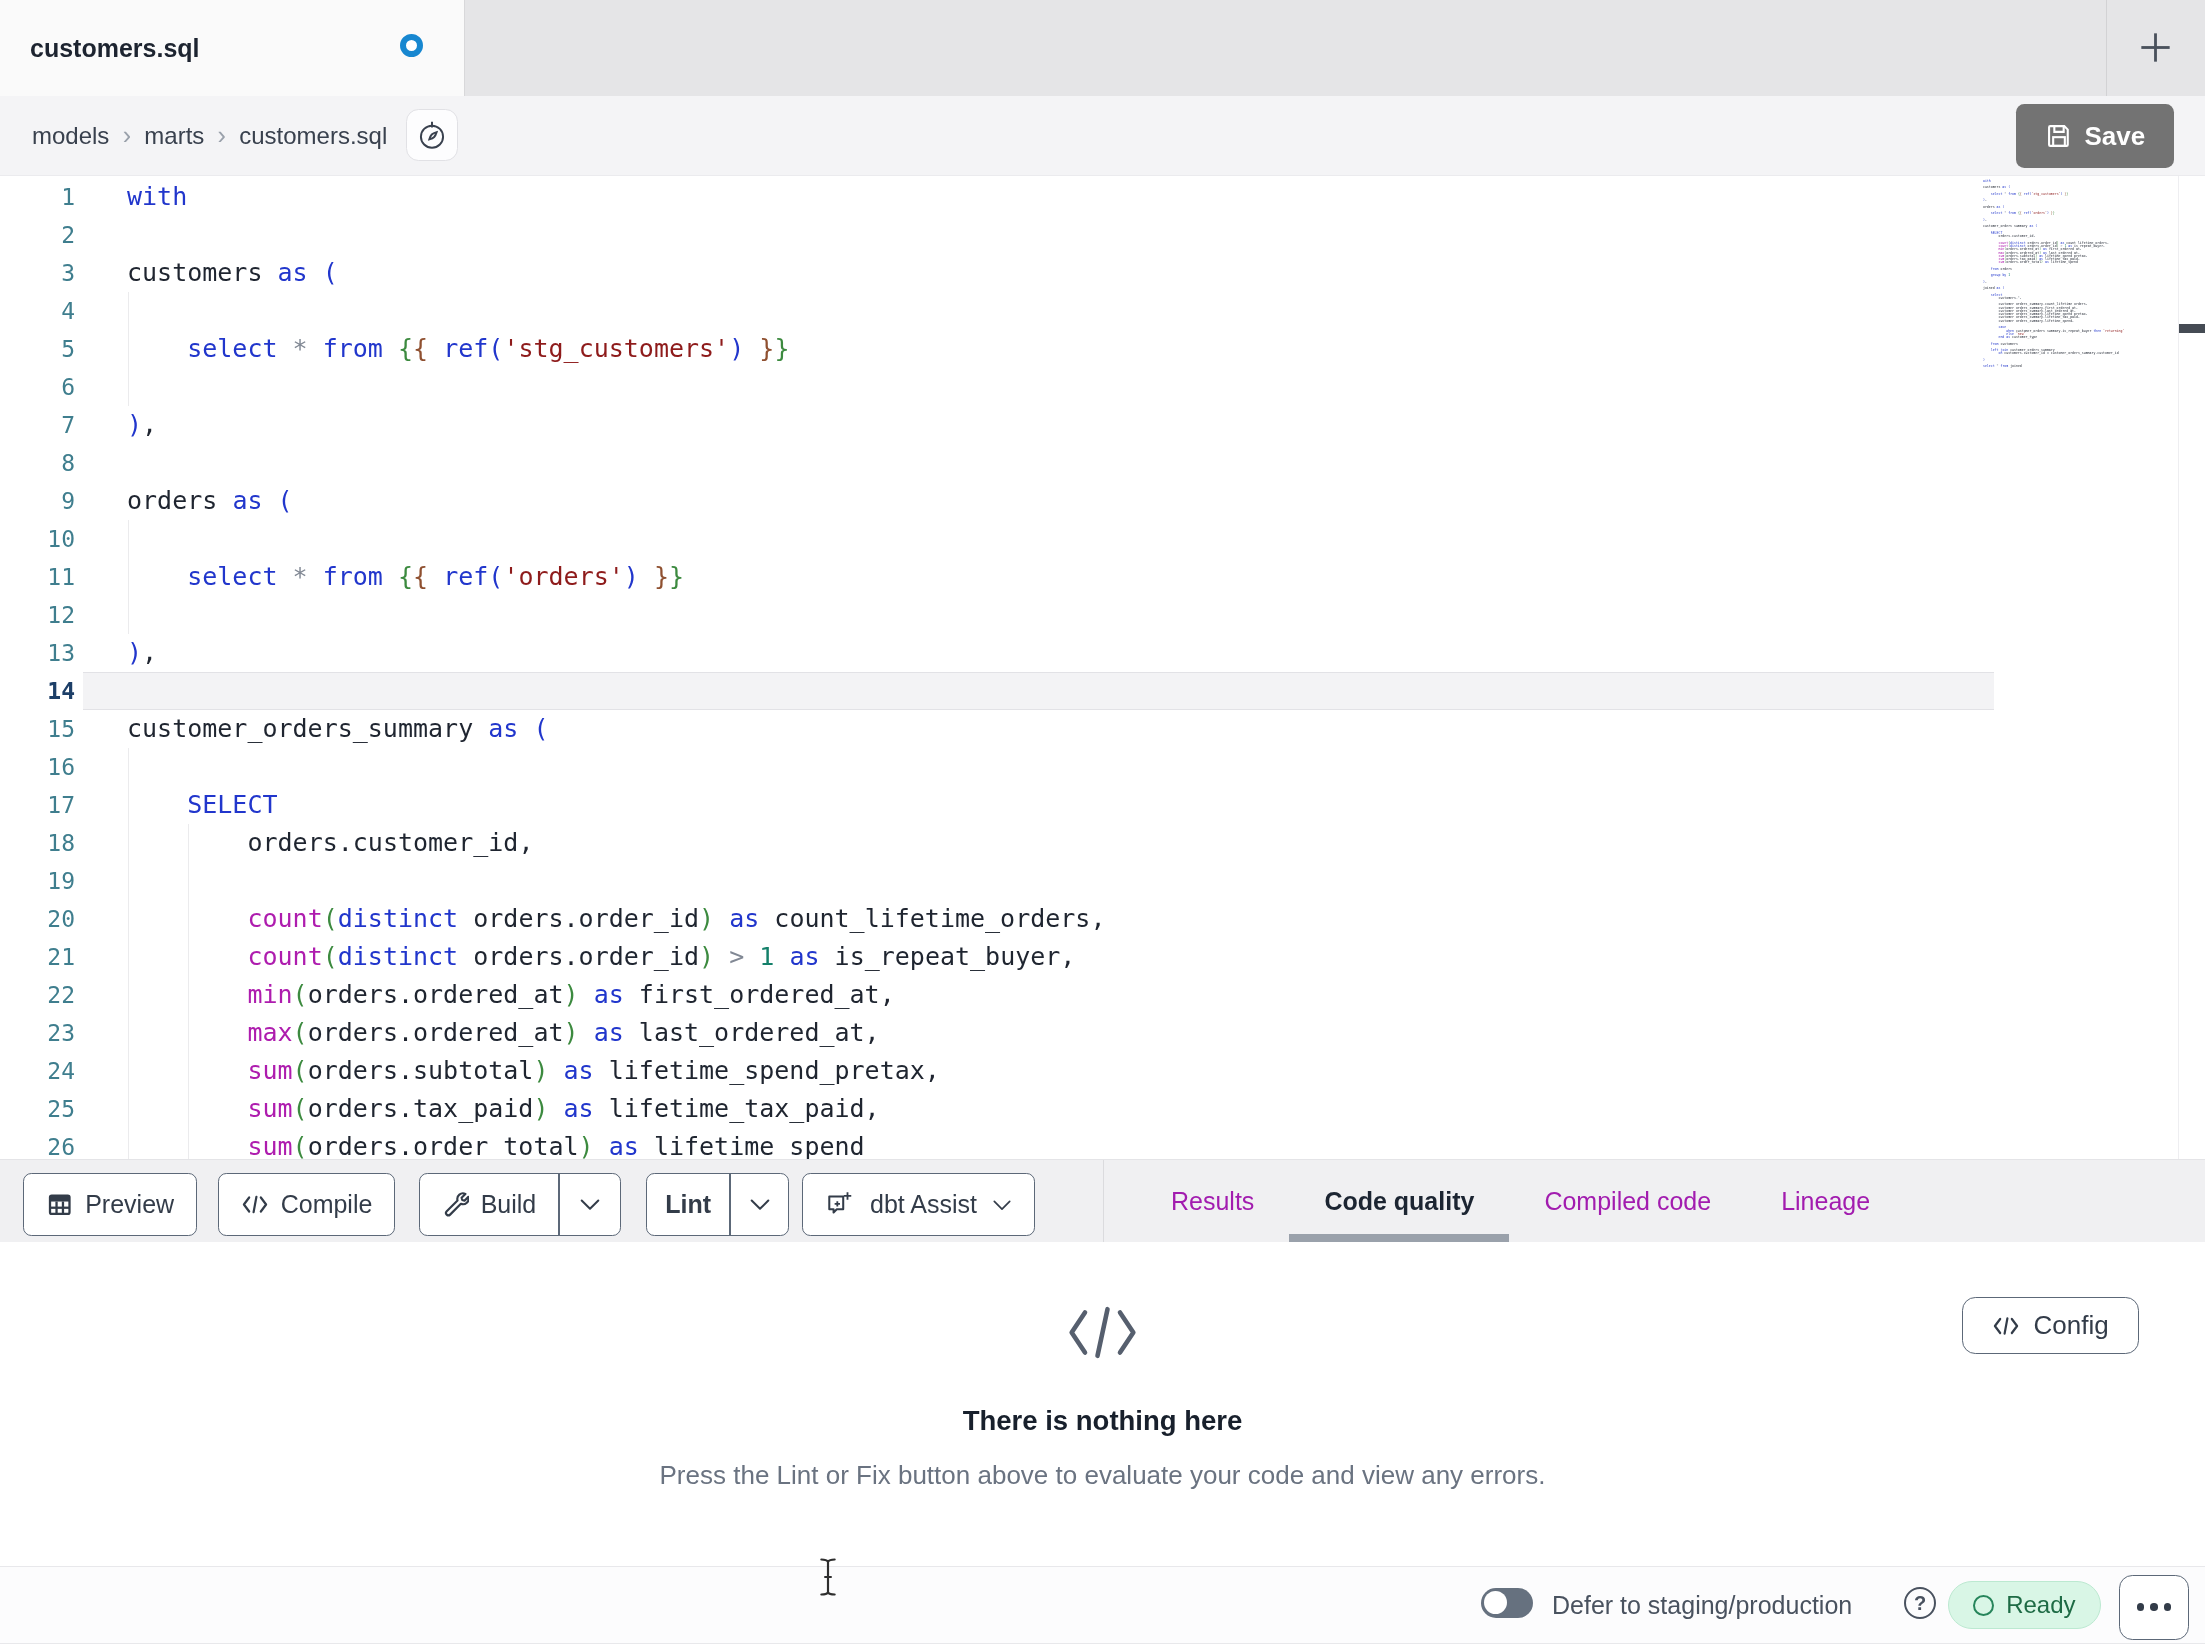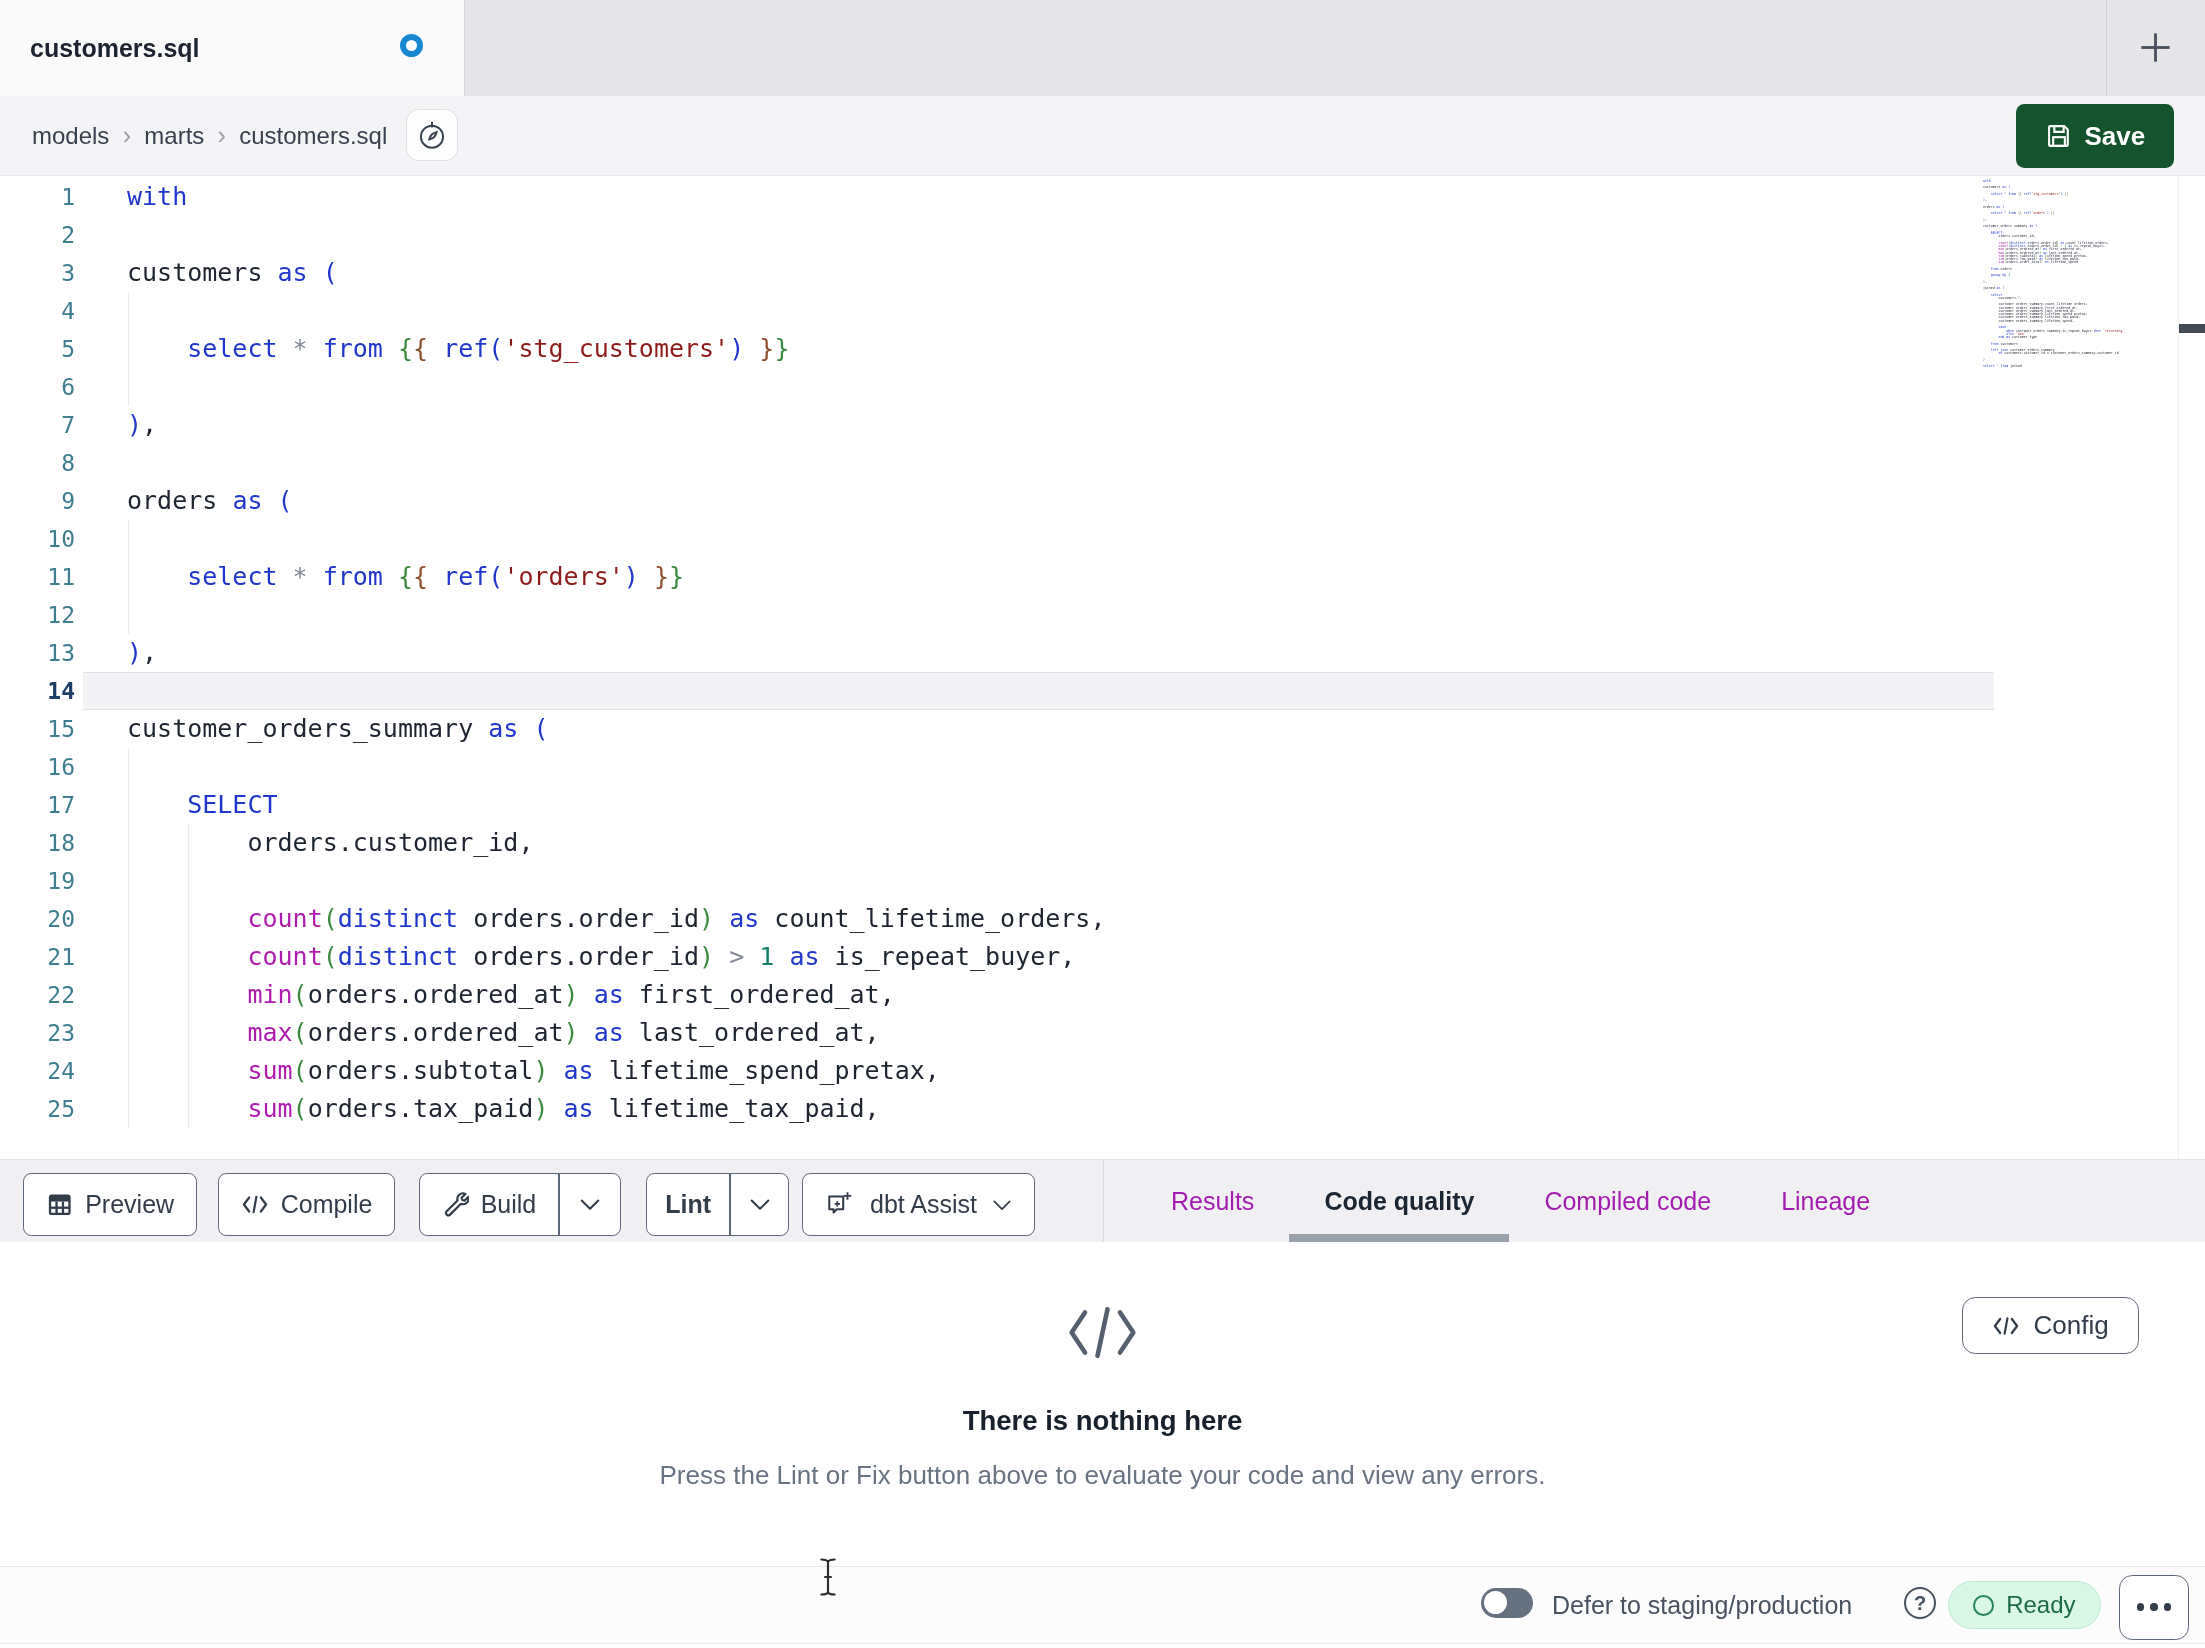--- a/index.html
+++ b/index.html
@@ -20,21 +20,21 @@
   
   .crumbbar{position:absolute;left:0;top:96px;width:2205px;height:80px;background:#f4f4f6;
             border-bottom:0.8px solid #ebebee;box-sizing:border-box;}
   .crumbs{position:absolute;left:32px;top:0;height:79px;display:flex;align-items:center;gap:13.3px;
           font-size:24px;color:#39414e;}
   .crumb-sep{color:#9aa1ab;font-size:25px;}
   .explore-btn{position:absolute;left:406px;top:13.3px;width:52px;height:52px;border-radius:12.5px;
                background:#fdfdfe;border:0.8px solid #e1e1e5;display:flex;align-items:center;
                justify-content:center;box-sizing:border-box;cursor:pointer;}
   .save-btn{position:absolute;left:2016px;top:8.3px;width:158px;height:64px;border-radius:8.3px;
-            background:#14532d;color:#fff;display:flex;align-items:center;justify-content:center;
+            background:#737373;color:#fff;display:flex;align-items:center;justify-content:center;
             gap:11.7px;font-size:26px;font-weight:600;cursor:pointer;}
   
   .editor{position:absolute;left:0;top:176px;width:2205px;height:983px;background:#fff;}
   .rows{position:absolute;left:0;top:1.7px;right:0;}
   .row{position:relative;height:38px;display:flex;align-items:center;}
   .hl-band{position:absolute;left:83px;right:211px;top:0;bottom:0;background:#f3f3f5;
            border-top:0.8px solid #e2e2e6;border-bottom:0.8px solid #e2e2e6;box-sizing:border-box;}
   .guide{position:absolute;top:0;bottom:0;width:0.8px;background:#ebebed;}
   .ln{position:relative;width:75px;flex:none;text-align:right;
       font-family:"DejaVu Sans Mono",monospace;font-size:23px;color:#3f7e8e;}
@@ -262,20 +262,26 @@
           <div class="guide" style="left: 188px;"></div>
           <div class="ln">24</div>
           <div class="code">        <span class="t-f">sum</span><span class="t-b1">(</span><span class="t-i">orders</span>.<span class="t-i">subtotal</span><span class="t-b1">)</span> <span class="t-k">as</span> <span class="t-i">lifetime_spend_pretax</span>,</div>
         </div>
         <div class="row">
           <div class="guide" style="left: 128px;"></div>
           <div class="guide" style="left: 188px;"></div>
           <div class="ln">25</div>
           <div class="code">        <span class="t-f">sum</span><span class="t-b1">(</span><span class="t-i">orders</span>.<span class="t-i">tax_paid</span><span class="t-b1">)</span> <span class="t-k">as</span> <span class="t-i">lifetime_tax_paid</span>,</div>
         </div>
+        <div class="row">
+          <div class="guide" style="left: 128px;"></div>
+          <div class="guide" style="left: 188px;"></div>
+          <div class="ln">26</div>
+          <div class="code">        <span class="t-f">sum</span><span class="t-b1">(</span><span class="t-i">orders</span>.<span class="t-i">order_total</span><span class="t-b1">)</span> <span class="t-k">as</span> <span class="t-i">lifetime_spend</span></div>
+        </div>
       </div>
     <div class="minimap">
       <div class="minimap-scale">
           <div>
             <div class="mini-line"><span class="t-k">with</span></div>
             <div class="mini-line"></div>
             <div class="mini-line"><span class="t-i">customers</span> <span class="t-k">as</span> <span class="t-b0">(</span></div>
             <div class="mini-line"></div>
             <div class="mini-line">    <span class="t-k">select</span> <span class="t-o">*</span> <span class="t-k">from</span> <span class="t-b1">{</span><span class="t-b2">{</span> <span class="t-k">ref</span><span class="t-b0">(</span><span class="t-s">'stg_customers'</span><span class="t-b0">)</span> <span class="t-b2">}</span><span class="t-b1">}</span></div>
             <div class="mini-line"></div>

